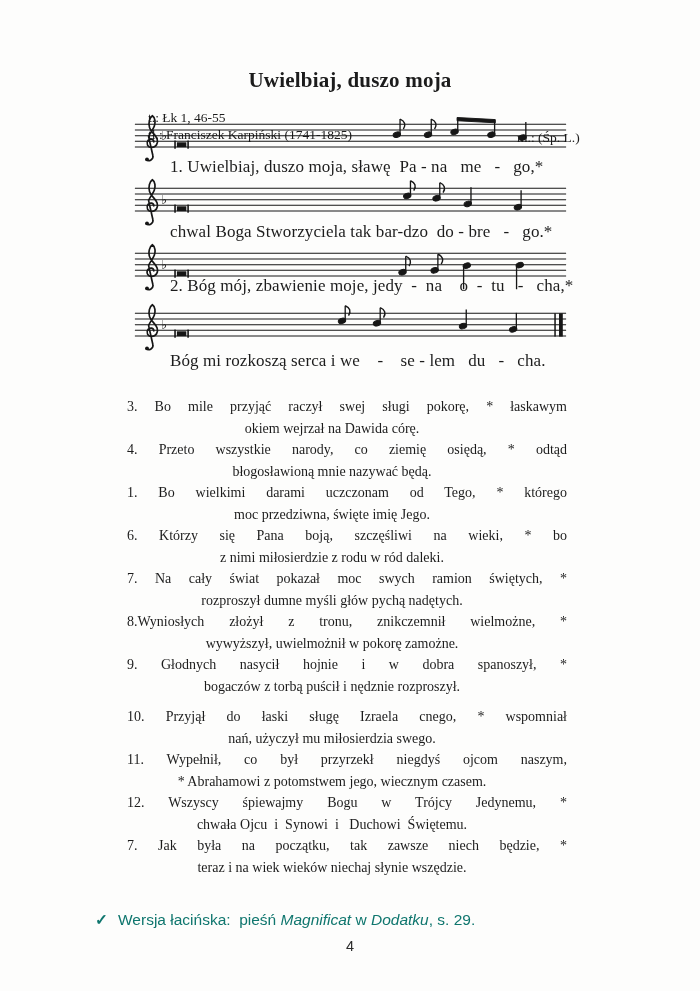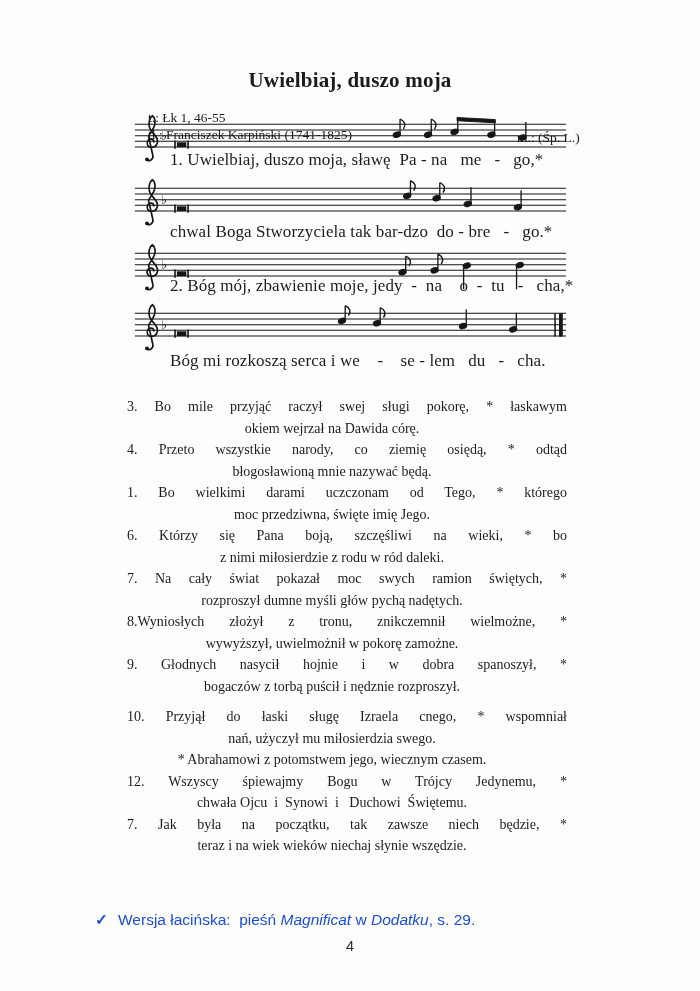--- a/index.html
+++ b/index.html
@@ -14,29 +14,29 @@
   }
   .meta-left{position:absolute;left:148px;top:109px;font-size:13.5px;line-height:17px;}
   .meta-right{position:absolute;left:517px;top:130px;font-size:13.5px;}
   .score{position:absolute;left:0;top:0;width:700px;}
   .staff-svg{position:absolute;left:133px;}
   .sys1{top:111px;} .sys2{top:175px;} .sys3{top:240px;} .sys4{top:300px;}
   .lyric{
     position:absolute;left:170px;font-size:17px;white-space:pre;
     letter-spacing:.1px;
   }
-  .lyr1{top:150px;} .lyr2{top:222px;} .lyr3{top:276px;} .lyr4{top:351px;}
+  .lyr1{top:157px;} .lyr2{top:222px;} .lyr3{top:276px;} .lyr4{top:351px;}
   .verses{position:absolute;left:97px;top:396px;width:470px;font-size:14px;line-height:21.5px;}
   .vl1{text-align:justify;text-align-last:justify;text-indent:30px;}
   .vl2{text-align:center;white-space:pre-wrap;}
   .gap-before{margin-top:9px;}
   .footnote{
     position:absolute;left:95px;top:911px;
     font-family:"Liberation Sans", sans-serif;font-size:15.5px;
-    color:#1d4ed8;white-space:pre;
+    color:#0f766e;white-space:pre;
   }
   .footnote .chk{margin-right:10px;font-weight:bold;}
   .footnote .it{font-style:italic;}
   .pagenum{
     position:absolute;left:0;top:938px;width:700px;text-align:center;
     font-family:"Liberation Sans", sans-serif;font-size:14.5px;color:#2b2b2b;
   }
   svg .ink{stroke:#161616;}
 </style>
 </head>
@@ -238,20 +238,21 @@
     </div>
     <div class="verse">
       <div class="vl1">9. Głodnych nasycił hojnie i w dobra spanoszył, *</div>
       <div class="vl2">bogaczów z torbą puścił i nędznie rozproszył.</div>
     </div>
     <div class="verse gap-before">
       <div class="vl1">10. Przyjął do łaski sługę Izraela cnego, * wspomniał</div>
       <div class="vl2">nań, użyczył mu miłosierdzia swego.</div>
     </div>
     <div class="verse">
+      <div class="vl1">11. Wypełnił, co był przyrzekł niegdyś ojcom naszym,</div>
       <div class="vl2">* Abrahamowi z potomstwem jego, wiecznym czasem.</div>
     </div>
     <div class="verse">
       <div class="vl1">12. Wszyscy śpiewajmy Bogu w Trójcy Jedynemu, *</div>
       <div class="vl2">chwała Ojcu  i  Synowi  i   Duchowi  Świętemu.</div>
     </div>
     <div class="verse">
       <div class="vl1">7. Jak była na początku, tak zawsze niech będzie, *</div>
       <div class="vl2">teraz i na wiek wieków niechaj słynie wszędzie.</div>
     </div>

